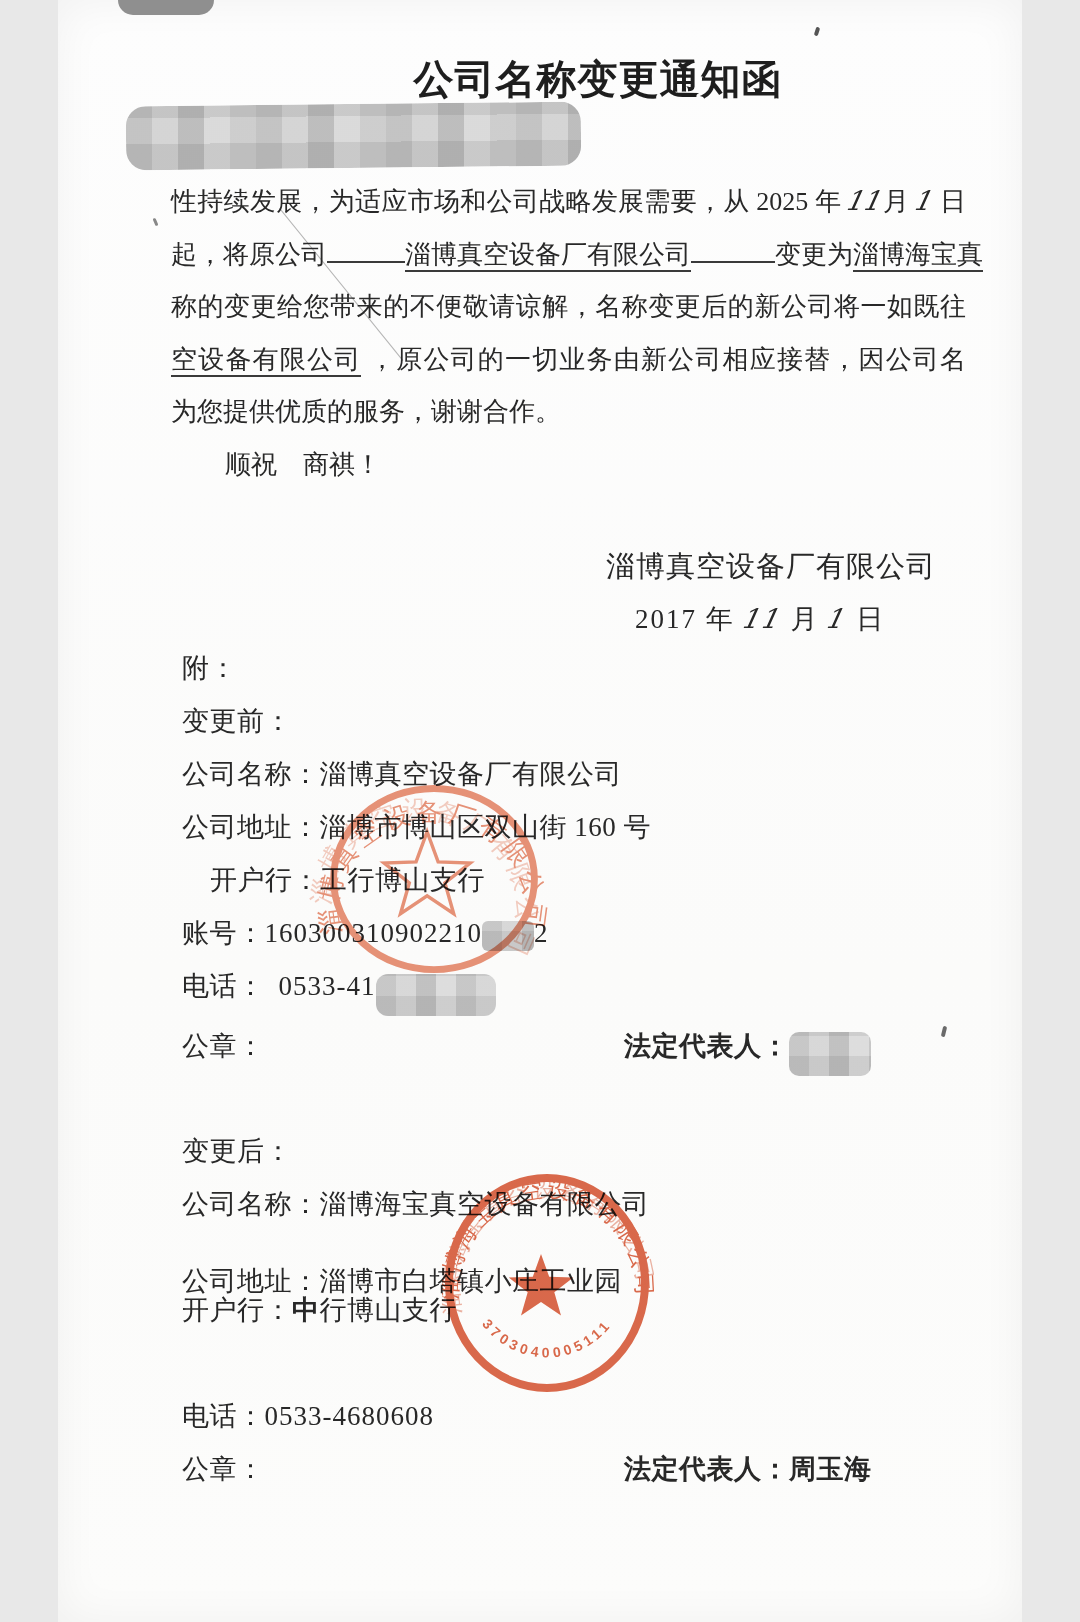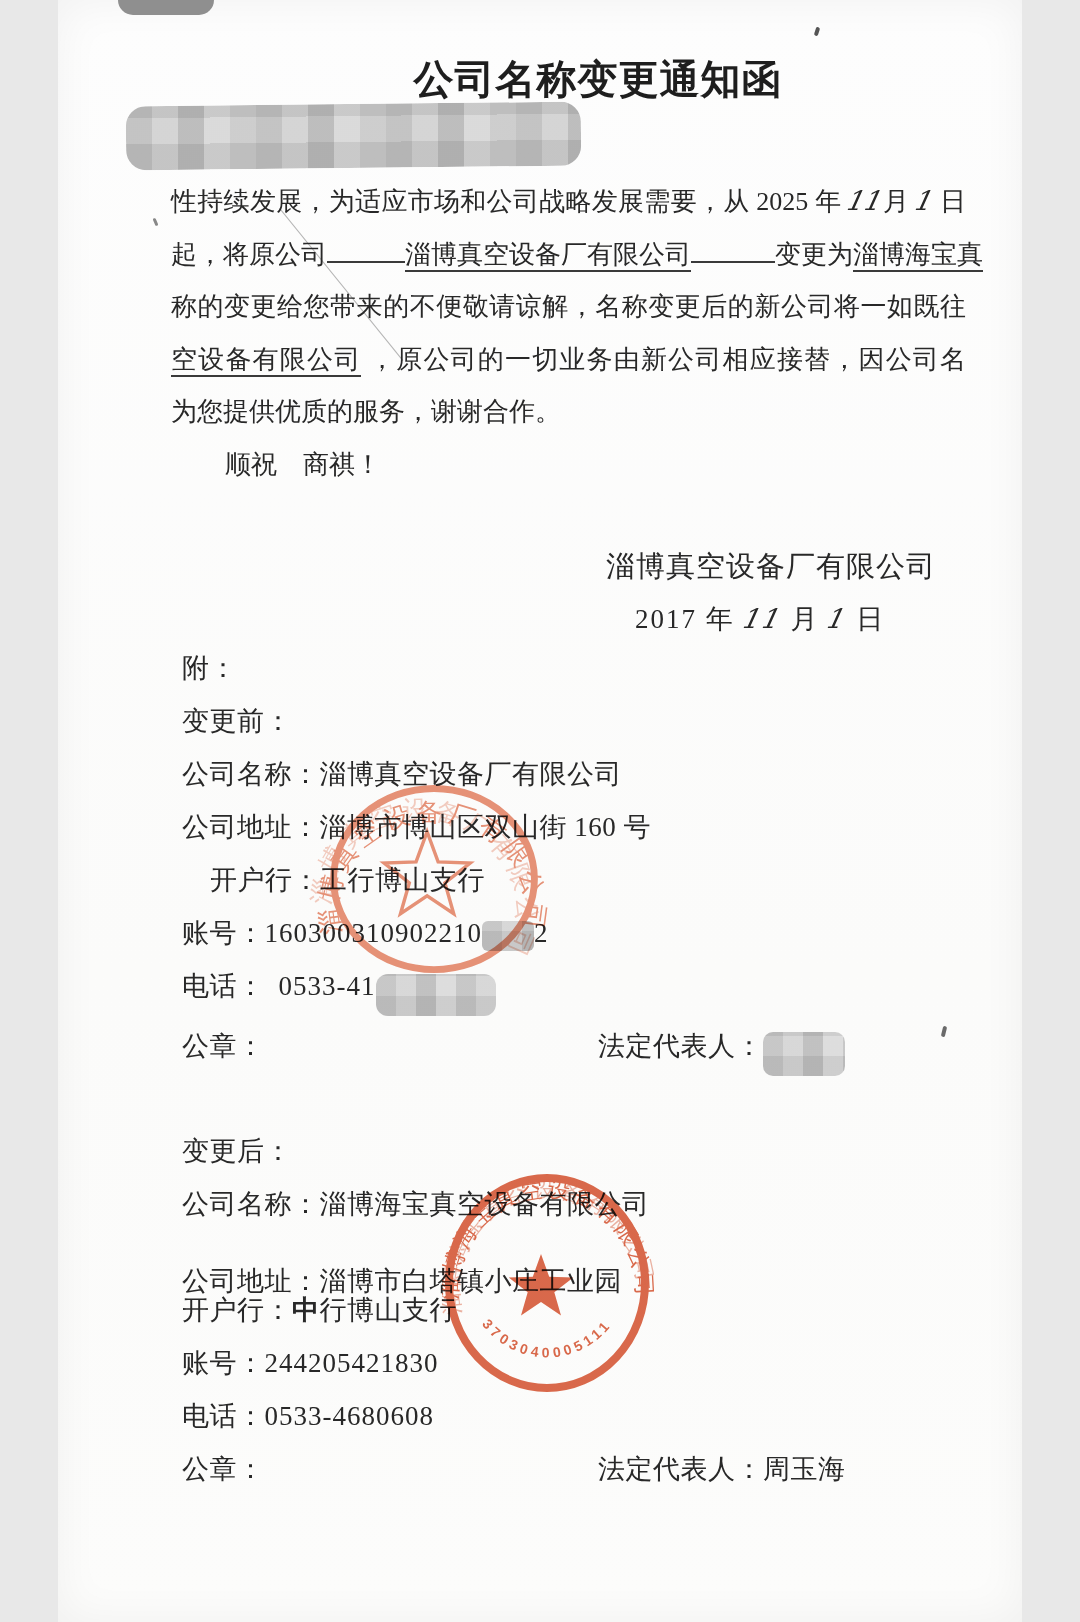--- a/index.html
+++ b/index.html
@@ -44,21 +44,21 @@
   }
   .uline{border-bottom:2px solid #3a3a3a;padding-bottom:1px;}
   .blankline{display:inline-block;border-bottom:2px solid #3a3a3a;height:1.05em;vertical-align:baseline;}
   .blank1{width:78px;} .blank2{width:84px;}
   
   .sig-company{left:548px;top:547px;font-size:29px;letter-spacing:1px;}
   .sig-date{left:577px;top:601px;font-size:27px;letter-spacing:2px;}
   
   .row{left:124px;font-size:27px;letter-spacing:0.5px;white-space:nowrap;}
   .row .num{font-family:"Liberation Serif","DejaVu Serif",serif;letter-spacing:1px;}
-  .rep{position:absolute;left:416px;top:0;white-space:nowrap;}
+  .rep{position:absolute;left:442px;top:0;white-space:nowrap;font-weight:bold;}
   .bold-char{font-weight:700;}
   .phone-pad{margin-left:14px;}
   
   .stamp{mix-blend-mode:multiply;}
   .stamp-old{left:248px;top:762px;width:256px;height:238px;color:#de5f38;opacity:0.68;}
   .stamp-new{left:384px;top:1170px;width:212px;height:228px;color:#d6502c;opacity:0.85;}
   .stamp svg{width:100%;height:100%;}
   
   .scratch{left:222px;top:208px;width:196px;height:0;border-top:1.6px solid rgba(120,120,120,0.55);
     transform:rotate(51deg);transform-origin:left top;}
@@ -113,21 +113,20 @@
   <div class="abs row" style="top:862px;margin-left:28px;"><span>开户行：</span><span>工行博山支行</span></div>
   <div class="abs row" style="top:915px;"><span>账号：</span><span class="num">160300310902210</span><span class="pixelblur-sm inline-blur" style="width:52px;height:30px;"></span><span class="num">2</span></div>
   <div class="abs row" style="top:968px;"><span>电话：</span><span class="num phone-pad">0533-41</span><span class="pixelblur-sm inline-blur" style="width:120px;height:42px;margin-bottom:-12px;border-radius:12px;"></span></div>
   <div class="abs row" style="top:1028px;width:830px;"><span>公章：</span><span class="rep"><span>法定代表人：</span><span class="pixelblur-sm inline-blur" style="width:82px;height:44px;margin-bottom:-10px;border-radius:10px;"></span></span></div>
   <div class="abs speck speck-b"></div>
 
   <div class="abs row" style="top:1133px;">变更后：</div>
   <div class="abs row" style="top:1186px;text-align:center;"><span>公司名称：</span><span>淄博海宝真空设备有限公司</span></div>
   <div class="abs row" style="top:1239px;margin-top:24px;"><span>公司地址：</span><span>淄博市白塔镇小庄工业园</span></div>
   <div class="abs row" style="top:1292px;"><span>开户行：</span><span class="bold-char">中</span><span>行博山支行</span></div>
-  <div class="abs row" style="top:1345px;"><span>账号：</span><span class="num">244205421830</span></div>
   <div class="abs row" style="top:1398px;text-align:right;"><span>电话：</span><span class="num">0533-4680608</span></div>
   <div class="abs row" style="top:1451px;width:830px;"><span>公章：</span><span class="rep"><span>法定代表人：</span><span>周玉海</span></span></div>
 
   <div class="abs stamp stamp-old">
     <svg viewBox="0 0 260 240">
       <defs>
         <path id="arcOldTop" d="M 36,172 A 96,88 0 1 1 220,172" fill="none"></path>
       </defs>
       <ellipse cx="130" cy="118" rx="102" ry="92" fill="none" stroke="currentColor" stroke-width="7"></ellipse>
       <polygon points="123,70 134.2,100.6 166.7,101.8 141.1,121.9 150,153.2 123,135 96,153.2 104.9,121.9 79.3,101.8 111.8,100.6" fill="none" stroke="currentColor" stroke-width="3.5"></polygon>

